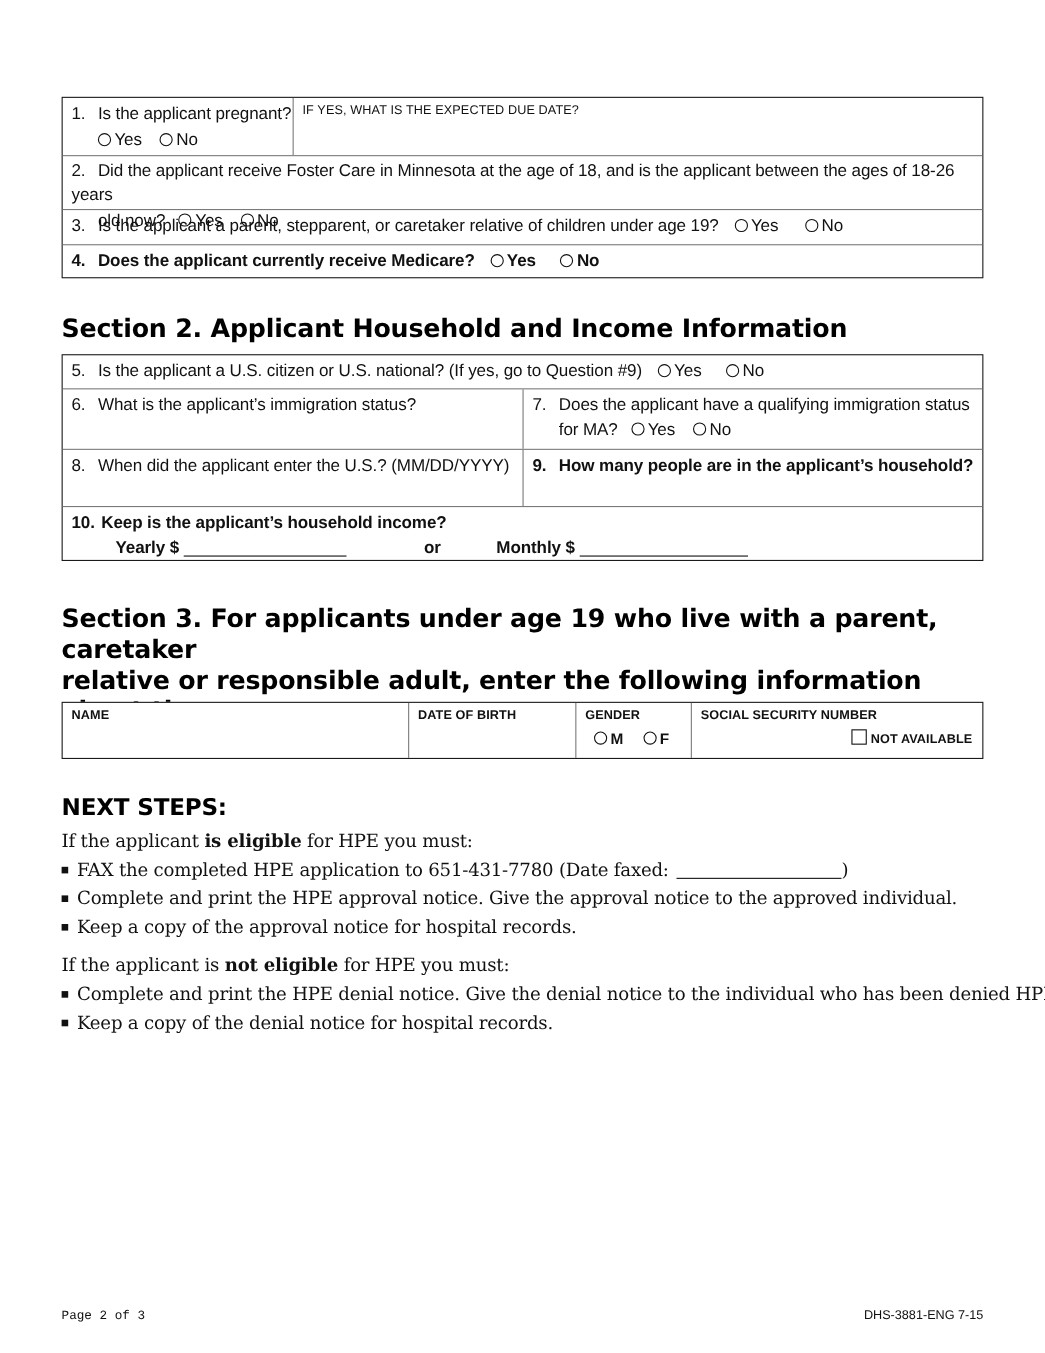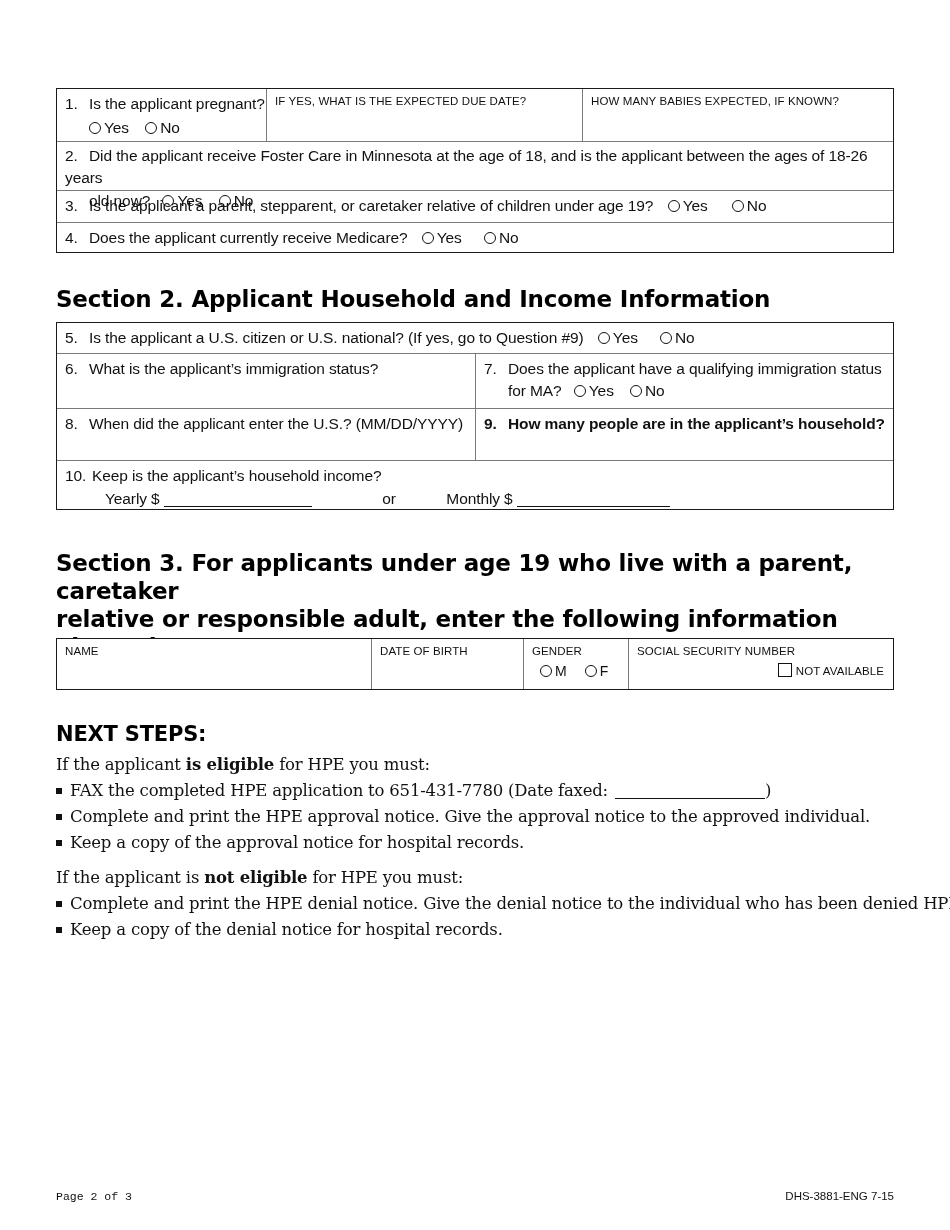--- a/index.html
+++ b/index.html
@@ -46,21 +46,21 @@
     position: absolute;
     border: 1.6px solid #1a1a1a;
     box-sizing: border-box;
     background: #fff;
   }
   .row {
     position: relative;
     box-sizing: border-box;
     border-bottom: 1.3px solid #7a7a7a;
   }
-  .row.last { border-bottom: none; }
+  .row.last { border-bottom: none; font-weight: bold; }
   .cell {
     position: absolute;
     top: 0;
     bottom: 0;
     box-sizing: border-box;
     padding: 4px 0 0 8px;
   }
   .cell.divider { border-left: 1.3px solid #7a7a7a; }
 
   .q {
@@ -152,23 +152,20 @@
         <div class="q">
           <span class="qnum">1.</span><span>Is the applicant pregnant?</span>
         </div>
         <div class="q" style="padding-left:24px; margin-top:2px;">
           <span class="opt"><span class="radio"></span><span>Yes</span></span>
           <span class="opt"><span class="radio"></span><span>No</span></span>
         </div>
       </div>
       <div class="cell divider" style="left:209px; width:316px; padding-top:5px;">
         <div class="tinyhdr">IF YES, WHAT IS THE EXPECTED DUE DATE?</div>
-      </div>
-      <div class="cell divider" style="left:525px; right:0; padding-top:5px;">
-        <div class="tinyhdr">HOW MANY BABIES EXPECTED, IF KNOWN?</div>
       </div>
     </div>
 
     <div class="row" style="height:49px;">
       <div class="cell" style="left:0; right:0; padding-top:3px;">
         <div class="q">
           <span class="qnum">2.</span><span>Did the applicant receive Foster Care in Minnesota at the age of 18, and is the applicant between the ages of 18-26 years</span>
         </div>
         <div class="q" style="padding-left:24px;">
           <span>old now?</span>

